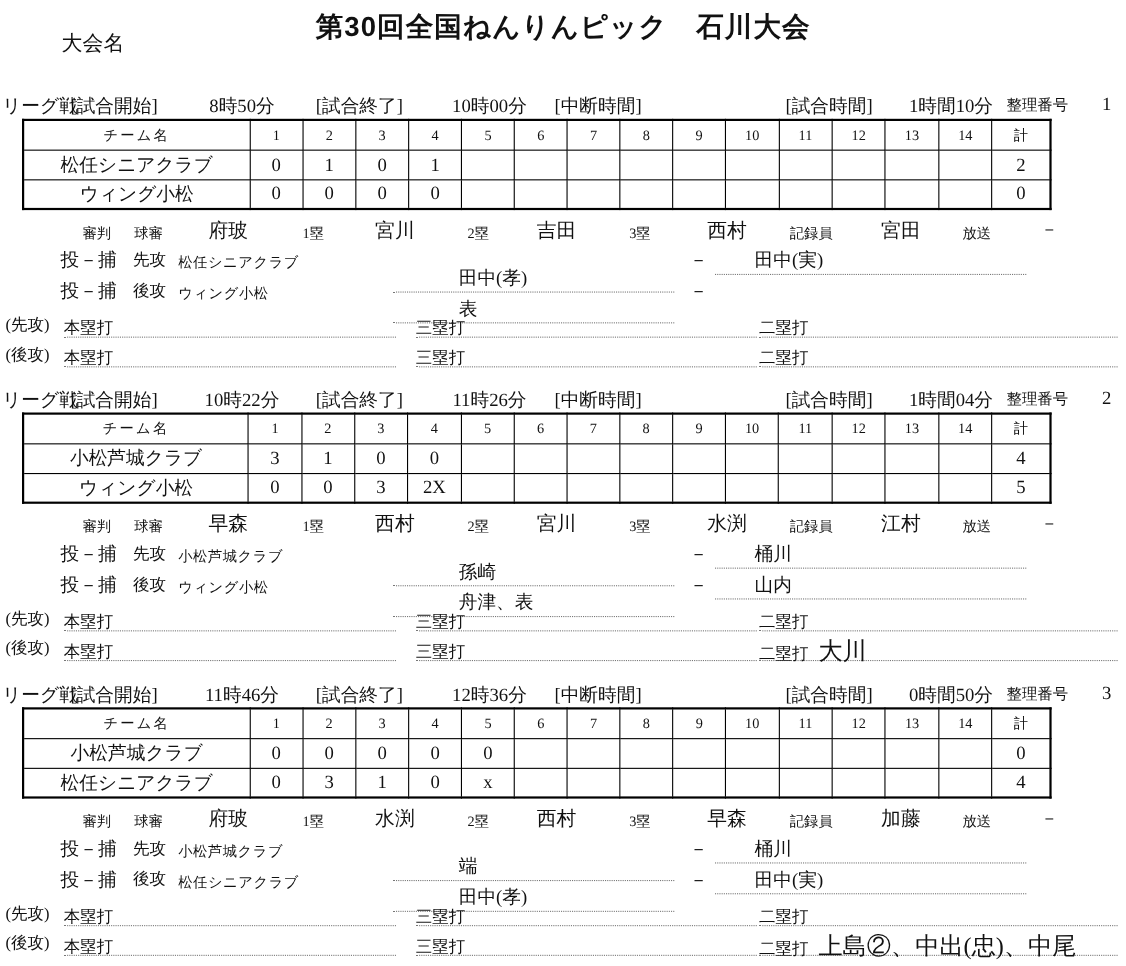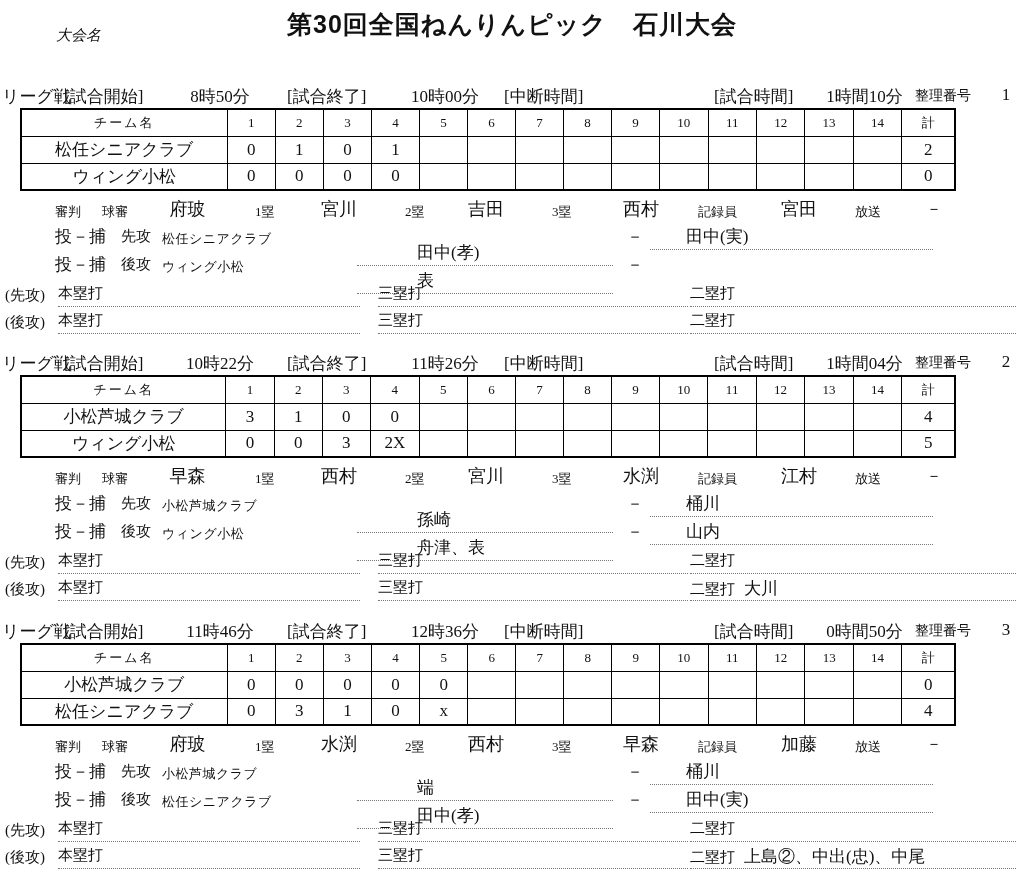--- a/index.html
+++ b/index.html
@@ -10,21 +10,21 @@
     color:#111;
   }
   .page { position:relative; width:1024px; height:878px; background:#fff; }
 
   .title {
     position:absolute; top:8px; left:0; width:100%;
     text-align:center; font-size:25px; font-weight:700;
     font-family:"Liberation Sans","DejaVu Sans",sans-serif;
     letter-spacing:1px;
   }
-  .tournament-label { position:absolute; top:26px; left:56px; font-size:15px;font-style:italic; }
+  .tournament-label { position:absolute; top:26px; left:56px; font-size:19px; }
 
   .game { position:absolute; left:0; width:956px; height:256px; }
 
   
   .info-line { position:absolute; top:0; left:0; width:1024px; height:22px; font-size:17px; }
   .info-line span { position:absolute; top:0; white-space:nowrap; }
   .c-league { left:2px; }
   .c-startl { left:64px; }
   .c-startv { left:160px; width:120px; text-align:center; }
   .c-endl   { left:287px; }
@@ -37,21 +37,21 @@
   .c-serv   { left:993px; width:26px; text-align:center; }
 
   
   table.score { position:absolute; top:23px; left:20px; border-collapse:collapse; table-layout:fixed; border:2px solid #000; }
   table.score td { border:1px solid #000; height:27px; text-align:center; font-size:17px; overflow:hidden; white-space:nowrap; }
   table.score tr.hdr td { font-size:13px; }
   td.teamcell { letter-spacing:2px; }
 
   
   .umpire-line { position:absolute; top:112px; left:0; width:1024px; height:24px; }
-  .umpire-line span { position:absolute; white-space:nowrap; }
+  .umpire-line span { position:absolute; white-space:nowrap;margin-left:20px; }
   .u-lbl { font-size:13px; top:6px; }
   .u-nm  { font-size:18px; top:0; text-align:center; }
   .u1 { left:55px; }  .n1 { left:130px; width:115px; }
   .u2 { left:102px; } .n2 { left:283px; width:112px; }
   .u3 { left:255px; } .n3 { left:430px; width:112px; }
   .u4 { left:405px; } .n4 { left:585px; width:112px; }
   .u5 { left:552px; } .n5 { left:745px; width:108px; }
   .u6 { left:698px; } .n6 { left:898px; width:72px; font-size:16px; top:2px; }
   .u7 { left:855px; }
 
@@ -68,21 +68,21 @@
 
   
   .hits { position:absolute; left:0; width:1024px; height:26px; }
   .h1 { top:198px; } .h2 { top:225px; }
   .hits > span { position:absolute; white-space:nowrap; }
   .ht-side { left:5px; top:3px; font-size:15px; }
   .ht-seg  { top:0; height:24px; border-bottom:1px dotted #777; font-size:15px; }
   .ht-s1 { left:58px;  width:302px; }
   .ht-s2 { left:378px; width:310px; }
   .ht-s3 { left:690px; width:326px; }
-  .ht-val { font-size:17px; margin-left:9px; }
+  .ht-val { font-size:22px; margin-left:9px; }
 </style>
 </head>
 <body>
 
 <div class="page">
 
   <div class="title">第30回全国ねんりんピック　石川大会</div>
   <div class="tournament-label">大会名</div>
 
   <section class="game" style="top:85px">

